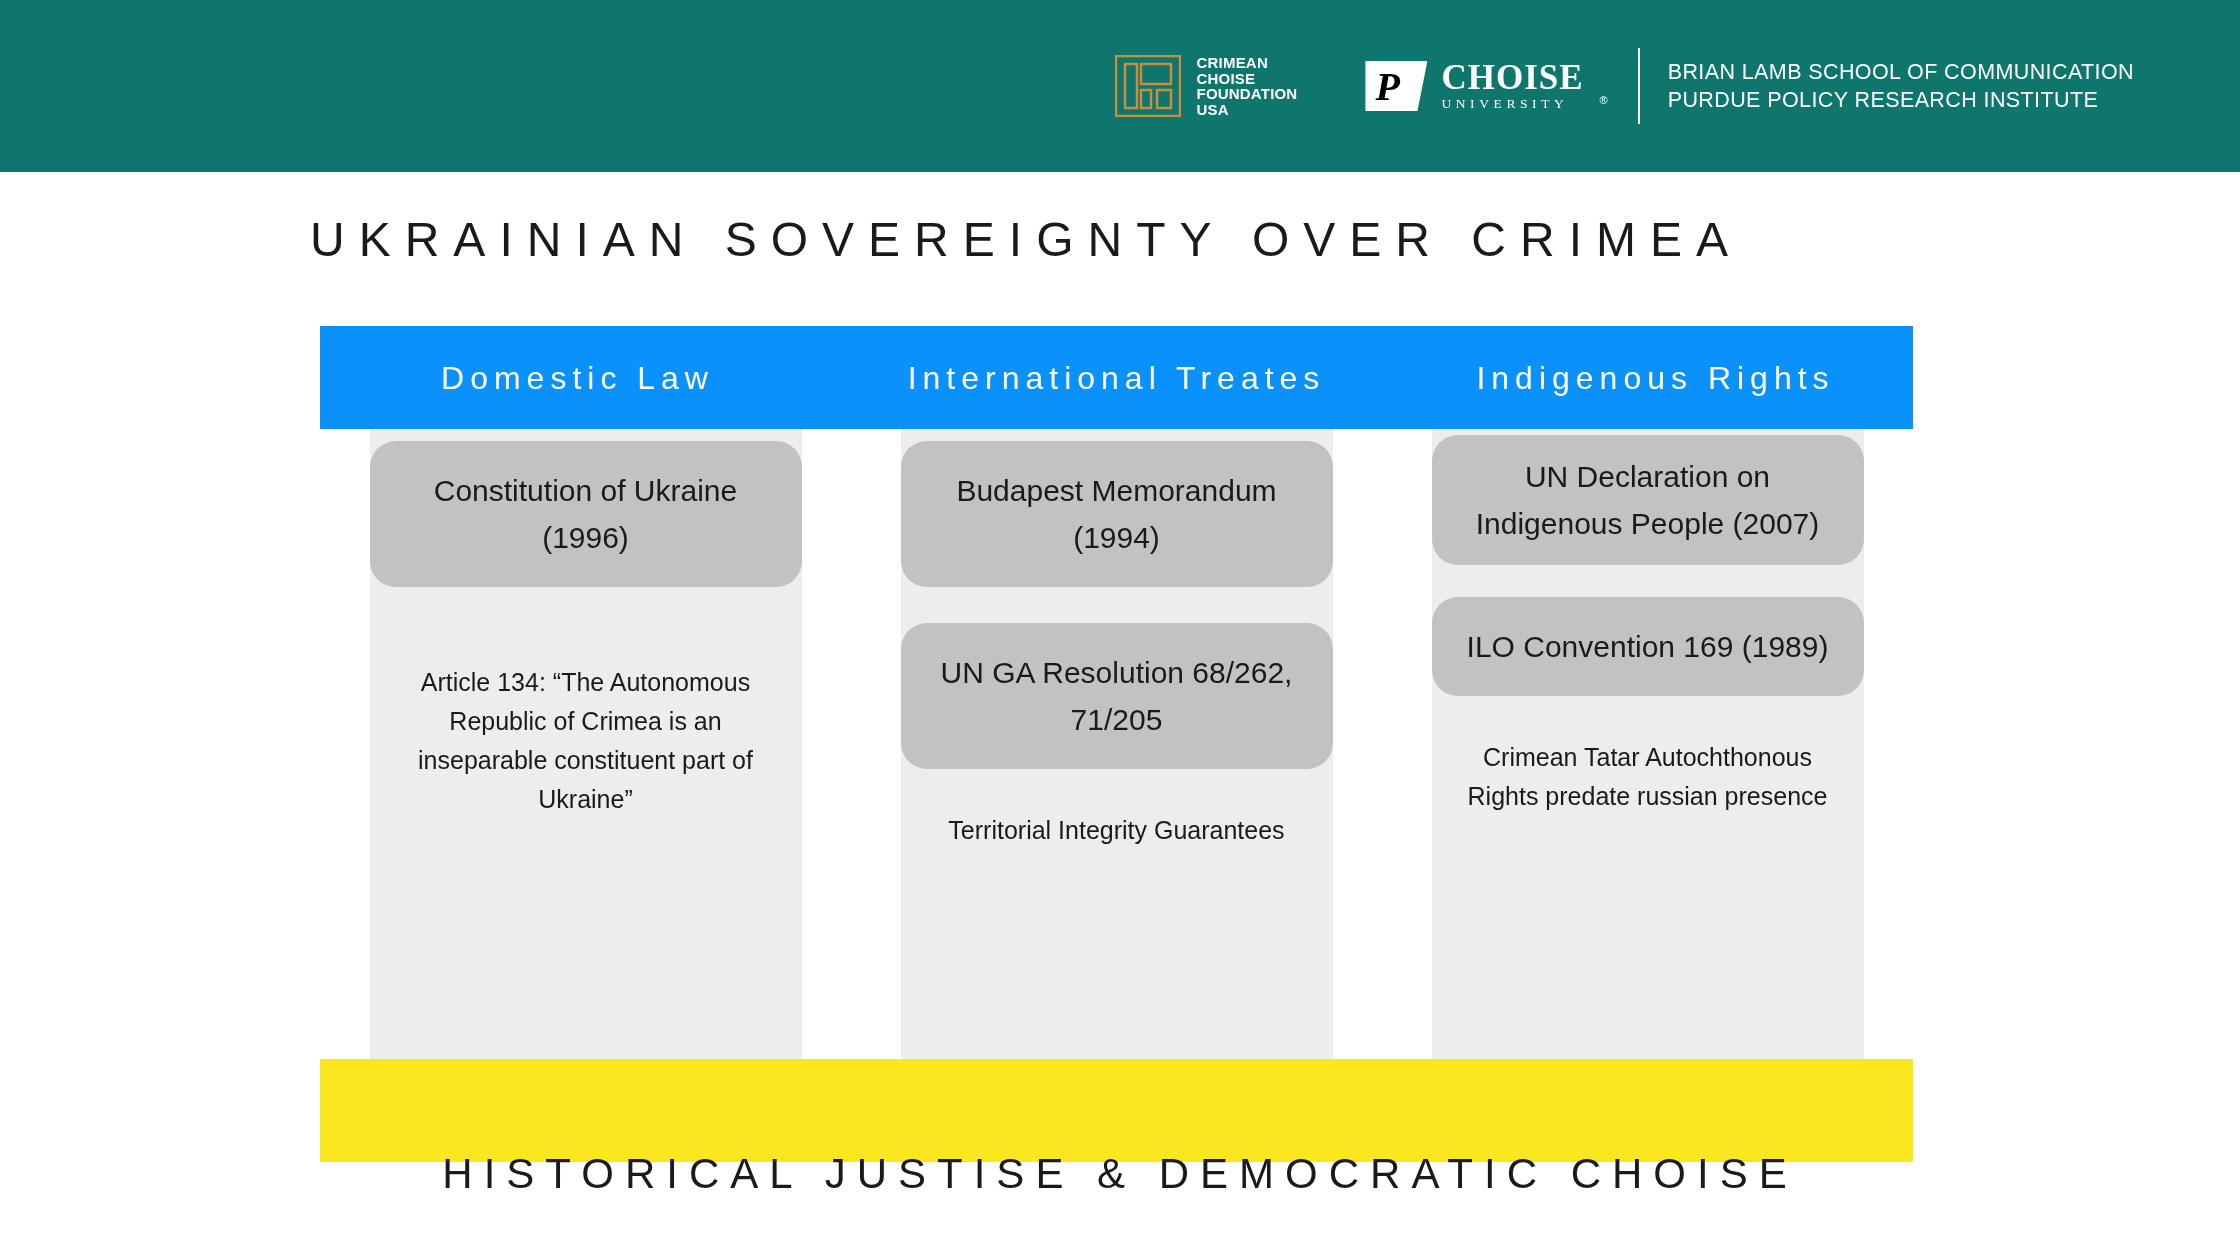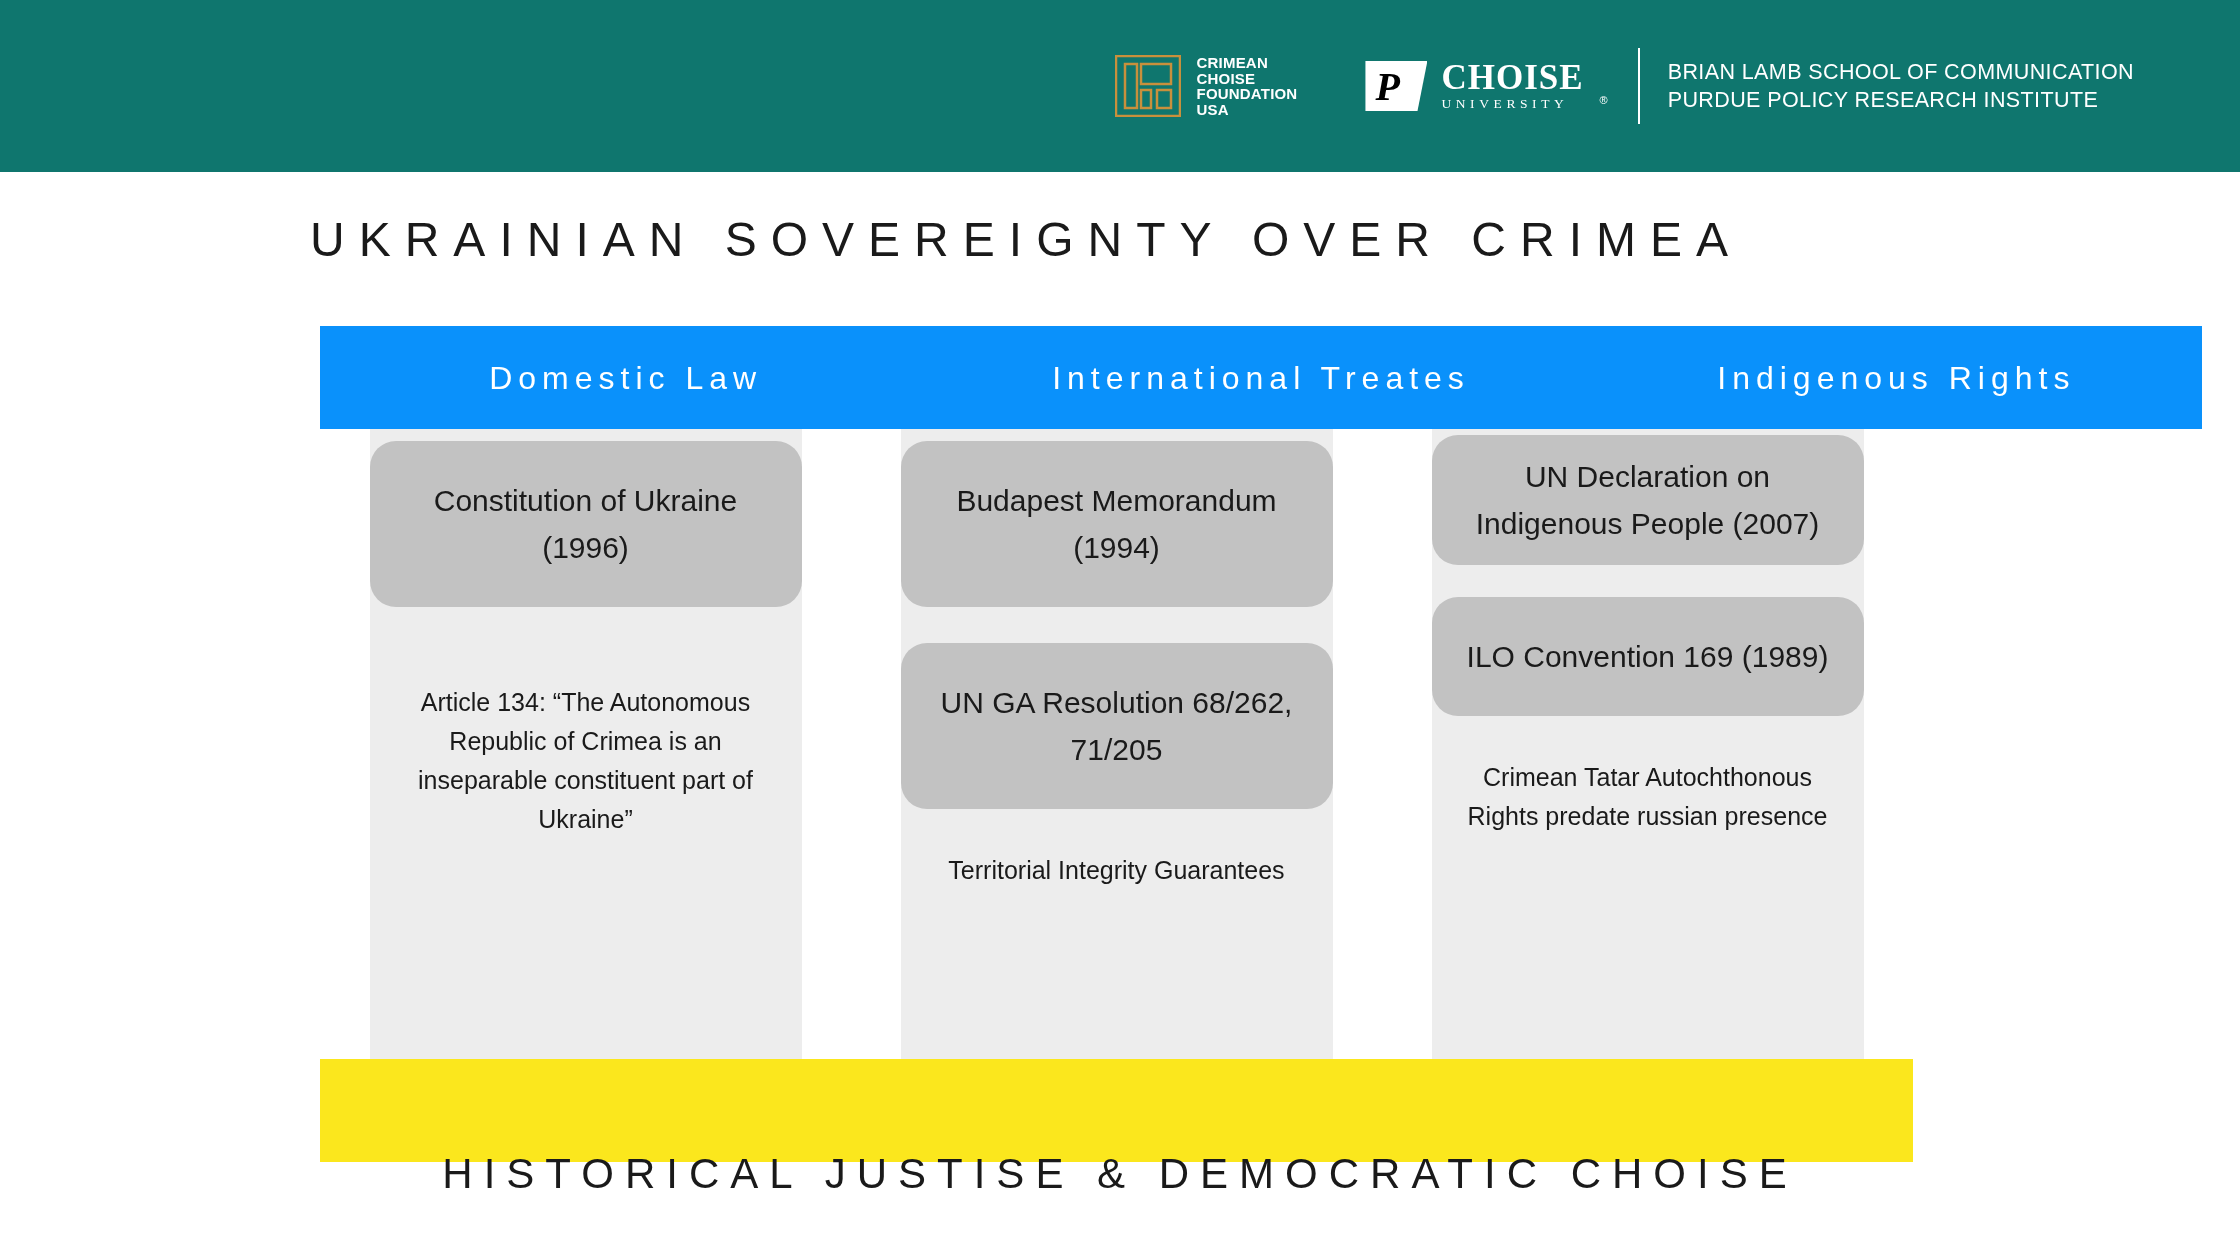--- a/index.html
+++ b/index.html
@@ -145,21 +145,21 @@
     position: absolute;
     left: 320px;
     top: 326px;
     width: 1593px;
     height: 813px;
   }
   .band-blue {
     position: absolute;
     left: 0;
     top: 0;
-    width: 1882px;
+    width: 1593px;
     height: 103px;
     background: #0a91fb;
     display: flex;
     gap: 24px;
   }
   .band-blue .col-head {
     flex: 1 1 0;
     display: flex;
     align-items: center;
     justify-content: center;
@@ -205,21 +205,21 @@
   }
   .pill {
     background: #c2c2c2;
     border-radius: 26px;
     width: 432px;
     box-sizing: border-box;
     text-align: center;
     color: #1a1a1a;
     font-size: 30px;
     line-height: 47px;
-    padding: 36px 18px;
+    padding: 26px 18px;
   }
   .note {
     text-align: center;
     color: #1a1a1a;
     font-size: 25px;
     line-height: 39px;
     padding: 0 22px;
     box-sizing: border-box;
   }
 

